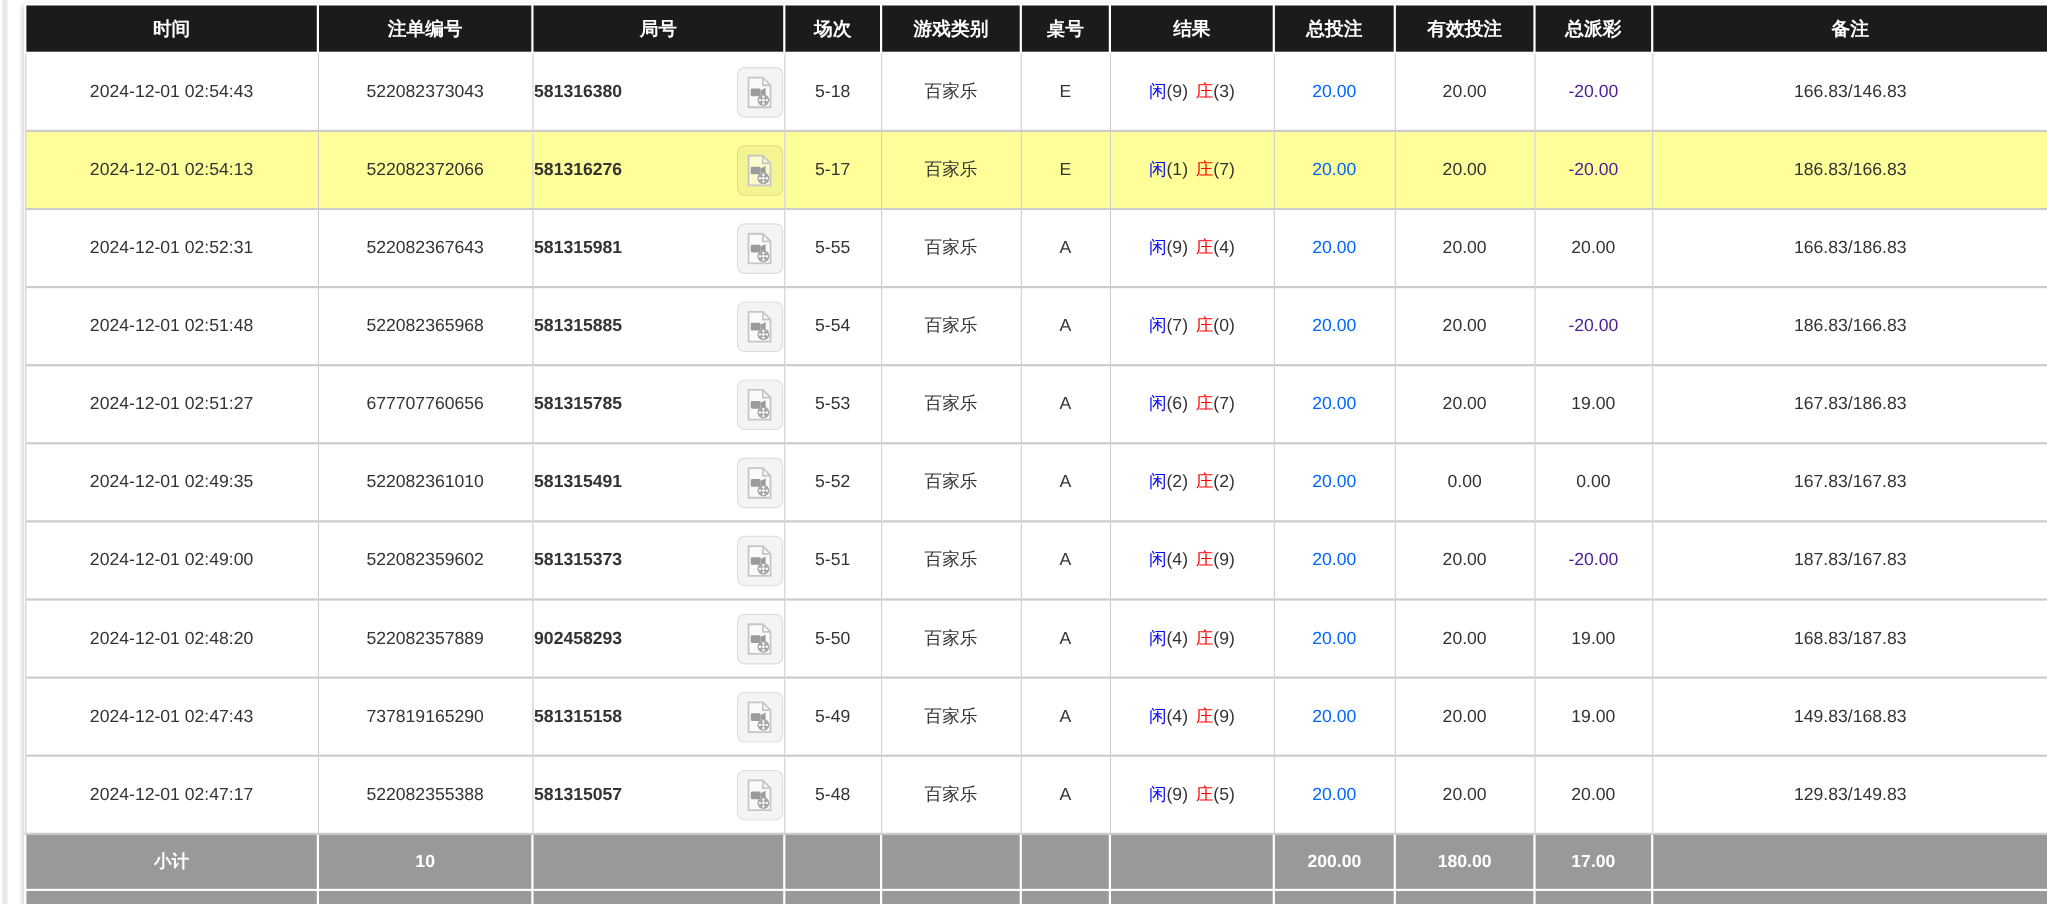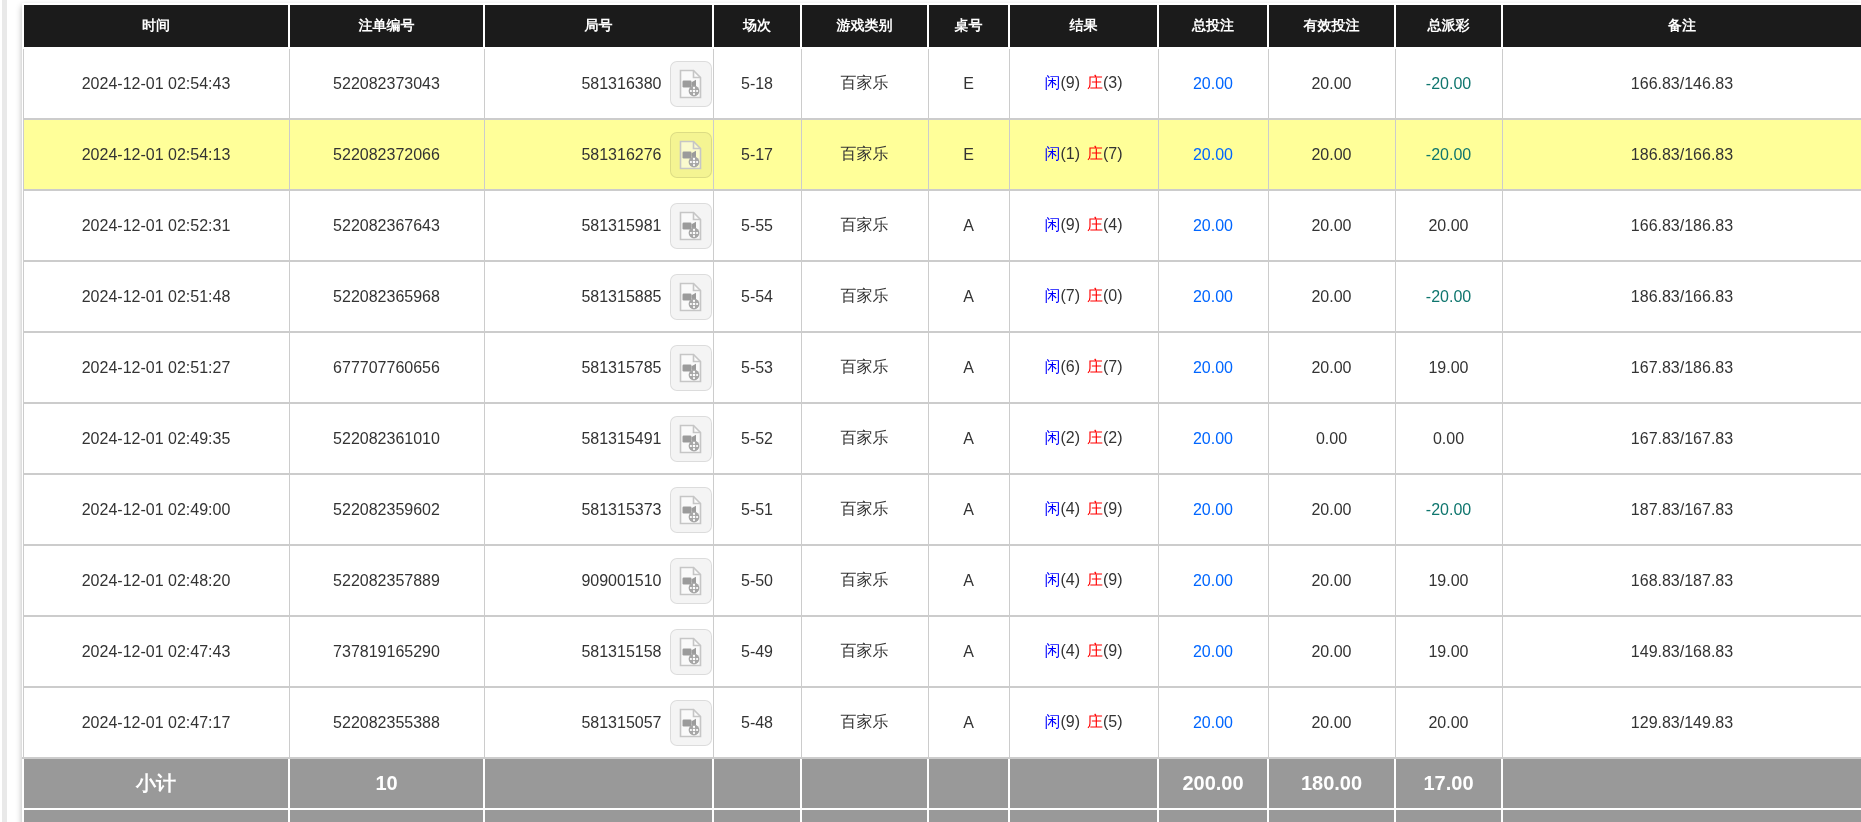--- a/index.html
+++ b/index.html
@@ -15,44 +15,44 @@
   .table-wrap{
     position:absolute;left:22px;top:3px;width:1839px;
     border-radius:0 0 10px 10px;overflow:hidden;
     box-shadow:0 3px 6px rgba(0,0,0,0.30);
   }
   table.bet-table{
     border-collapse:collapse;table-layout:fixed;width:1839px;
   }
   thead th{
     background:#1b1b1b;color:#ffffff;
-    font-size:14px;font-weight:bold;
+    font-size:17px;font-weight:bold;
     height:40px;border:2px solid #ffffff;
     text-align:center;vertical-align:middle;
   }
   tbody td{
     height:67px;background:#ffffff;
     border:1px solid #cccccc;border-top-width:2px;border-bottom-width:2px;
     font-size:16px;color:#333333;
     text-align:center;vertical-align:middle;
     overflow:hidden;white-space:nowrap;
   }
   tbody tr.highlight td{background:#ffff99;}
   tfoot td{
     height:47px;background:#999999;color:#ffffff;
-    font-size:20px;font-weight:bold;
+    font-size:16px;font-weight:bold;
     border:2px solid #ffffff;
     text-align:center;vertical-align:middle;
   }
   .amount-blue{color:#0066ff;}
-  .amount-red{color:#0f766e;}
+  .amount-red{color:#4c1d95;}
   .player-label{color:#0000ff;}
   .banker-label{color:#ff0000;}
   .result-gap{display:inline-block;width:7px;}
-  .round-flex{display:flex;align-items:center;justify-content:flex-end;gap:8px;}
+  .round-flex{display:flex;align-items:center;justify-content:space-between;gap:8px;font-weight:bold;}
   .video-btn{
     width:42px;height:46px;flex:0 0 auto;
     background:rgba(0,0,0,0.045);
     border:1px solid rgba(0,0,0,0.10);
     border-radius:7px;
     display:flex;align-items:center;justify-content:center;
     cursor:pointer;padding:0;
   }
   .video-btn svg{display:block;}
 </style>
@@ -328,21 +328,21 @@
     <td>20.00</td>
     <td class="amount-red">-20.00</td>
     <td>187.83/167.83</td>
   </tr>
 
   <tr>
     <td>2024-12-01 02:48:20</td>
     <td>522082357889</td>
     <td>
       <span class="round-flex">
-        <span>909001510</span>
+        <span>902458293</span>
         <button class="video-btn" type="button">
           <svg width="25" height="30" viewBox="0 0 25 30">
             <path d="M2.5 1.5 h13 l7 7 v20 h-20 z" fill="#ffffff" fill-opacity="0.55" stroke="#c6c6c6" stroke-width="1.6"></path>
             <path d="M15.5 1.5 v7 h7" fill="none" stroke="#c6c6c6" stroke-width="1.6"></path>
             <rect x="4.5" y="11.5" width="9" height="7" rx="1.2" fill="#9b9b9b"></rect>
             <path d="M13.5 13.2 l4.5 -2.4 v8 l-4.5 -2.4 z" fill="#9b9b9b"></path>
             <circle cx="16" cy="22" r="5.4" fill="#a6a6a6"></circle>
             <circle cx="16" cy="22" r="1.3" fill="#ffffff"></circle>
             <circle cx="16" cy="18.9" r="1.1" fill="#ffffff"></circle>
             <circle cx="16" cy="25.1" r="1.1" fill="#ffffff"></circle>

